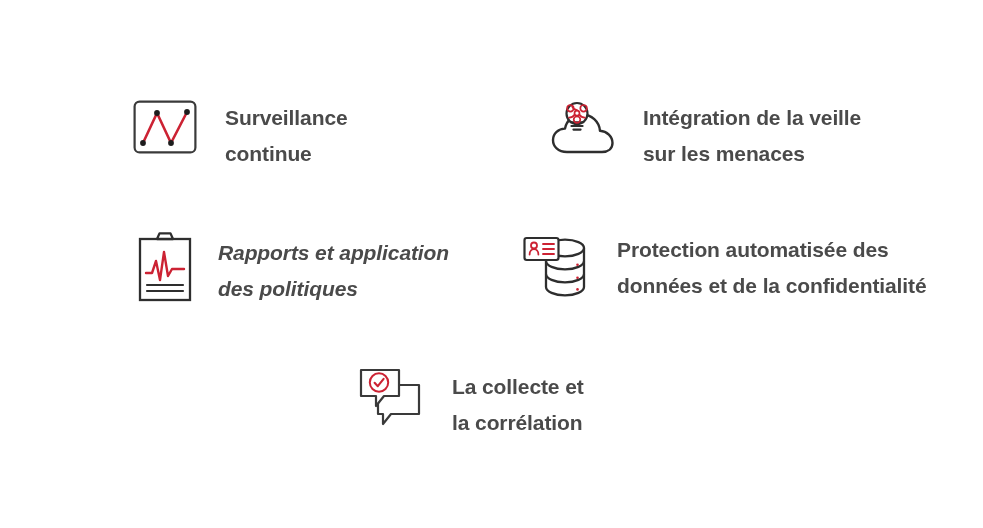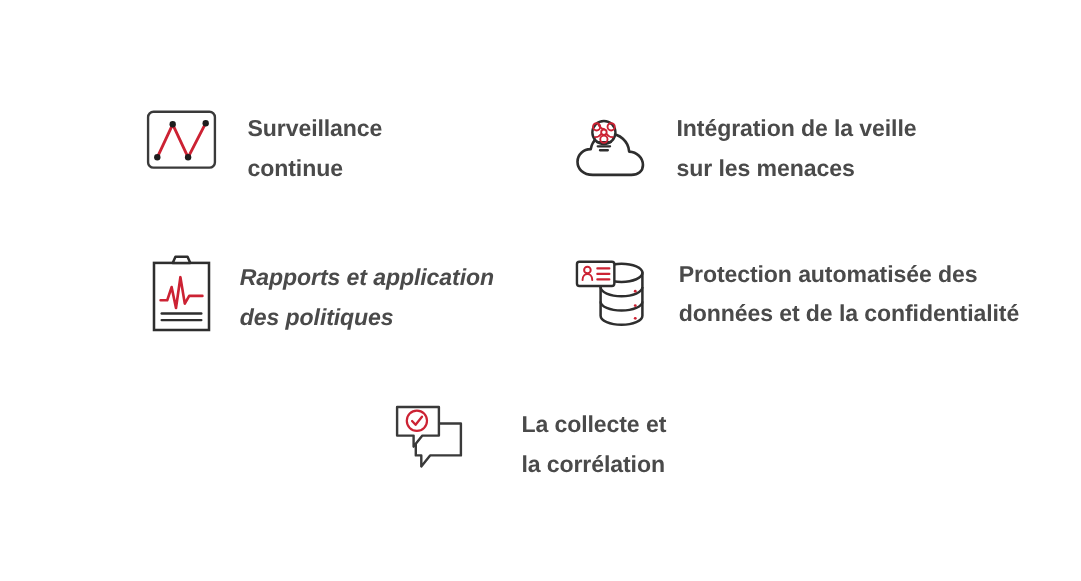--- a/index.html
+++ b/index.html
@@ -42,30 +42,30 @@
     line-height: 36px;
     color: #4a4a4a;
     letter-spacing: -0.1px;
     white-space: pre-line;
   }
 
   
   #item-monitoring     { left: 133px; top: 100px; }
   #item-monitoring .feature-label  { margin-left: 28px; margin-top: 0px; width: 300px; }
 
-  #item-threat-intel   { left: 523px; top: 100px; align-items: flex-end; }
+  #item-threat-intel   { left: 551px; top: 100px; }
   #item-threat-intel .feature-label { margin-left: 22px; margin-top: 0px; width: 330px; }
 
   #item-reporting      { left: 136px; top: 231px; }
   #item-reporting .feature-label   { margin-left: 24px; margin-top: 4px; width: 300px; font-style: italic; }
 
   #item-data-privacy   { left: 521px; top: 231px; }
   #item-data-privacy .feature-label { margin-left: 24px; margin-top: 1px; width: 375px; }
 
-  #item-collection     { left: 358px; top: 367px; gap: 22px; }
+  #item-collection     { left: 358px; top: 367px; }
   #item-collection .feature-label  { margin-left: 28px; margin-top: 2px; width: 220px; }
 </style>
 </head>
 <body>
 
 <div id="features-grid">
 
   <div class="feature-item" id="item-monitoring">
     <span class="feature-icon">
       <svg width="64" height="54" viewBox="0 0 64 54" xmlns="http://www.w3.org/2000/svg">

